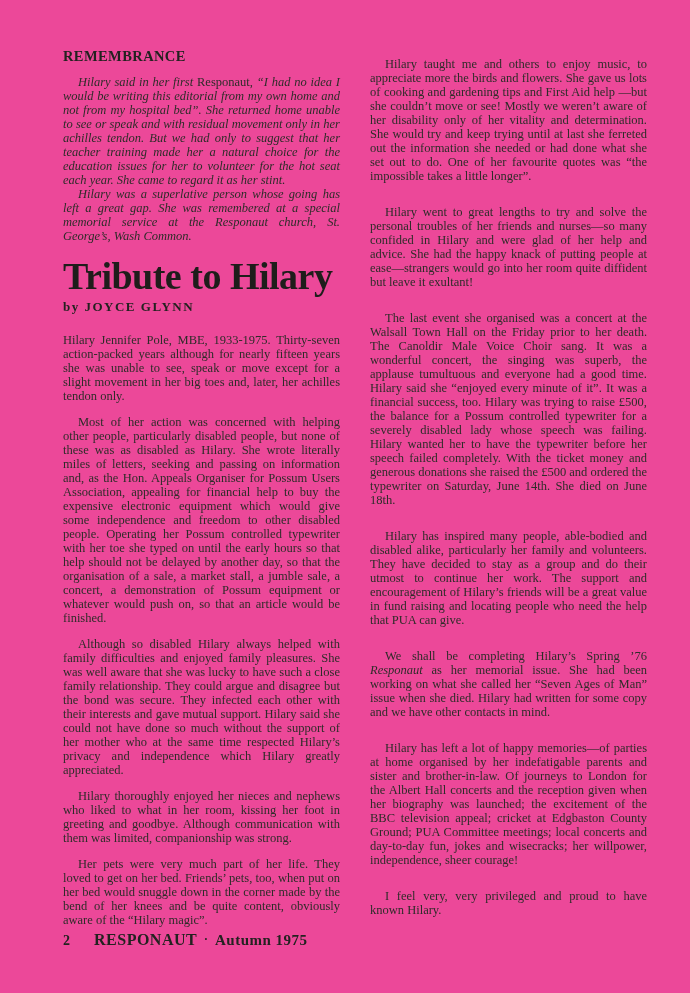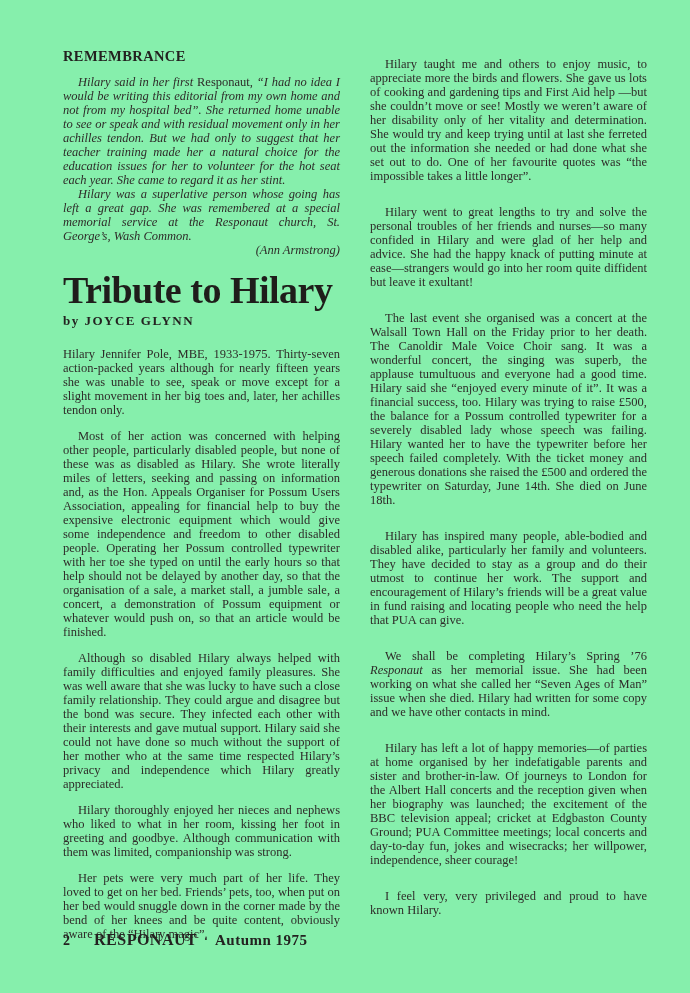--- a/index.html
+++ b/index.html
@@ -4,21 +4,21 @@
 <style>
   html, body {
     margin: 0;
     padding: 0;
     background: #fbfbf9;
   }
   .page {
     position: relative;
     width: 690px;
     height: 993px;
-    background: #86efac;
+    background: #ec4899;
     overflow: hidden;
     font-family: "Liberation Serif", "DejaVu Serif", serif;
     color: #2e2c29;
   }
   .columns {
     position: absolute;
     top: 48px;
     left: 63px;
     right: 42px;
     display: flex;
@@ -101,39 +101,38 @@
   <div class="columns">
 
     <div class="col col-left">
       <h3 class="remembrance-heading">REMEMBRANCE</h3>
 
       <div class="remembrance">
           <p class="para indent italic"><span class="seg-italic">Hilary said in her first </span><span class="seg-roman">Responaut, </span><span class="seg-italic">“I had no idea I would be writing this editorial from my own home and not from my hospital bed”. She returned home unable to see or speak and with residual movement only in her achilles tendon. But we had only to suggest that her teacher training made her a natural choice for the education issues for her to volunteer for the hot seat each year. She came to regard it as her stint.</span></p>
           <p class="para indent italic"><span>Hilary was a superlative person whose going has left a great gap. She was remembered at a special memorial service at the Responaut church, St. George’s, Wash Common.</span></p>
         </div>
 
-      <div class="attribution">(Ann Armstrong)</div>
 
       <h1 class="title">Tribute to Hilary</h1>
 
       <div class="byline">by JOYCE GLYNN</div>
 
       <div class="body-left">
           <p class="para"><span>Hilary Jennifer Pole, MBE, 1933-1975. Thirty-seven action-packed years although for nearly fifteen years she was unable to see, speak or move except for a slight movement in her big toes and, later, her achilles tendon only.</span></p>
           <p class="para indent"><span>Most of her action was concerned with helping other people, particularly disabled people, but none of these was as disabled as Hilary. She wrote literally miles of letters, seeking and passing on information and, as the Hon. Appeals Organiser for Possum Users Association, appealing for financial help to buy the expensive electronic equipment which would give some independence and freedom to other disabled people. Operating her Possum controlled typewriter with her toe she typed on until the early hours so that help should not be delayed by another day, so that the organisation of a sale, a market stall, a jumble sale, a concert, a demonstration of Possum equipment or whatever would push on, so that an article would be finished.</span></p>
           <p class="para indent"><span>Although so disabled Hilary always helped with family difficulties and enjoyed family pleasures. She was well aware that she was lucky to have such a close family relationship. They could argue and disagree but the bond was secure. They infected each other with their interests and gave mutual support. Hilary said she could not have done so much without the support of her mother who at the same time respected Hilary’s privacy and independence which Hilary greatly appreciated.</span></p>
           <p class="para indent"><span>Hilary thoroughly enjoyed her nieces and nephews who liked to what in her room, kissing her foot in greeting and goodbye. Although communication with them was limited, companionship was strong.</span></p>
           <p class="para indent"><span>Her pets were very much part of her life. They loved to get on her bed. Friends’ pets, too, when put on her bed would snuggle down in the corner made by the bend of her knees and be quite content, obviously aware of the “Hilary magic”.</span></p>
         </div>
     </div>
 
     <div class="col col-right">
       <div class="body-right">
           <p class="para indent"><span>Hilary taught me and others to enjoy music, to appreciate more the birds and flowers. She gave us lots of cooking and gardening tips and First Aid help —but she couldn’t move or see! Mostly we weren’t aware of her disability only of her vitality and determination. She would try and keep trying until at last she ferreted out the information she needed or had done what she set out to do. One of her favourite quotes was “the impossible takes a little longer”.</span></p>
-          <p class="para indent"><span>Hilary went to great lengths to try and solve the personal troubles of her friends and nurses—so many confided in Hilary and were glad of her help and advice. She had the happy knack of putting minute at ease—strangers would go into her room quite diffident but leave it exultant!</span></p>
+          <p class="para indent"><span>Hilary went to great lengths to try and solve the personal troubles of her friends and nurses—so many confided in Hilary and were glad of her help and advice. She had the happy knack of putting people at ease—strangers would go into her room quite diffident but leave it exultant!</span></p>
           <p class="para indent"><span>The last event she organised was a concert at the Walsall Town Hall on the Friday prior to her death. The Canoldir Male Voice Choir sang. It was a wonderful concert, the singing was superb, the applause tumultuous and everyone had a good time. Hilary said she “enjoyed every minute of it”. It was a financial success, too. Hilary was trying to raise £500, the balance for a Possum controlled typewriter for a severely disabled lady whose speech was failing. Hilary wanted her to have the typewriter before her speech failed completely. With the ticket money and generous donations she raised the £500 and ordered the typewriter on Saturday, June 14th. She died on June 18th.</span></p>
           <p class="para indent"><span>Hilary has inspired many people, able-bodied and disabled alike, particularly her family and volunteers. They have decided to stay as a group and do their utmost to continue her work. The support and encouragement of Hilary’s friends will be a great value in fund raising and locating people who need the help that PUA can give.</span></p>
           <p class="para indent"><span>We shall be completing Hilary’s Spring ’76 </span><span class="seg-italic">Responaut</span><span> as her memorial issue. She had been working on what she called her “Seven Ages of Man” issue when she died. Hilary had written for some copy and we have other contacts in mind.</span></p>
           <p class="para indent"><span>Hilary has left a lot of happy memories—of parties at home organised by her indefatigable parents and sister and brother-in-law. Of journeys to London for the Albert Hall concerts and the reception given when her biography was launched; the excitement of the BBC television appeal; cricket at Edgbaston County Ground; PUA Committee meetings; local concerts and day-to-day fun, jokes and wisecracks; her willpower, independence, sheer courage!</span></p>
           <p class="para indent"><span>I feel very, very privileged and proud to have known Hilary.</span></p>
         </div>
     </div>
 
   </div>
 

